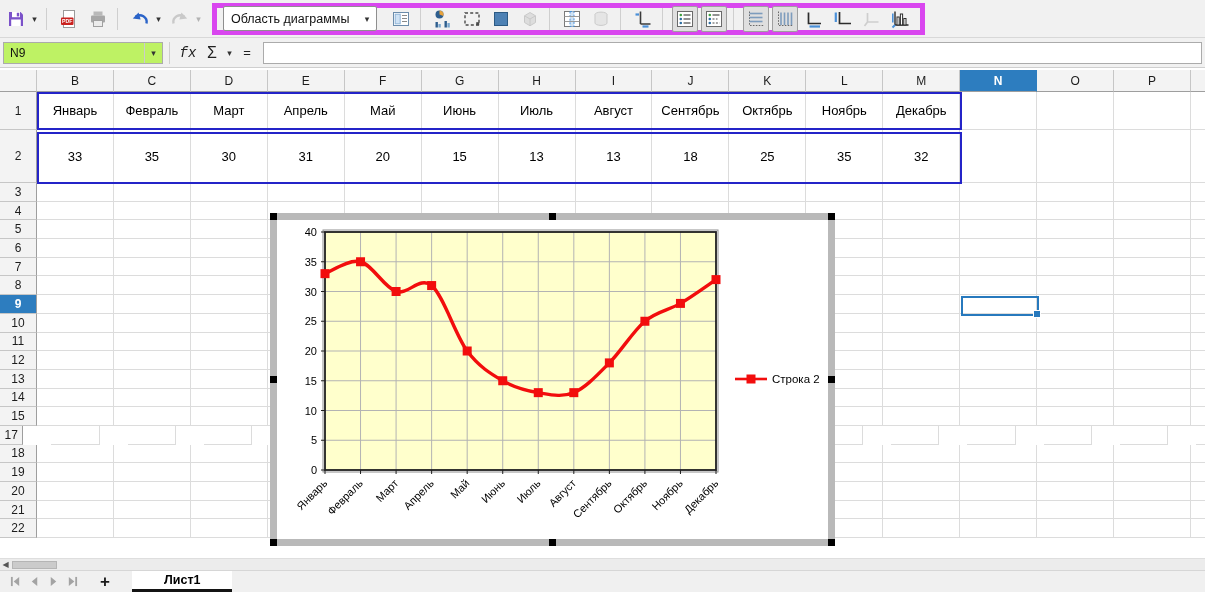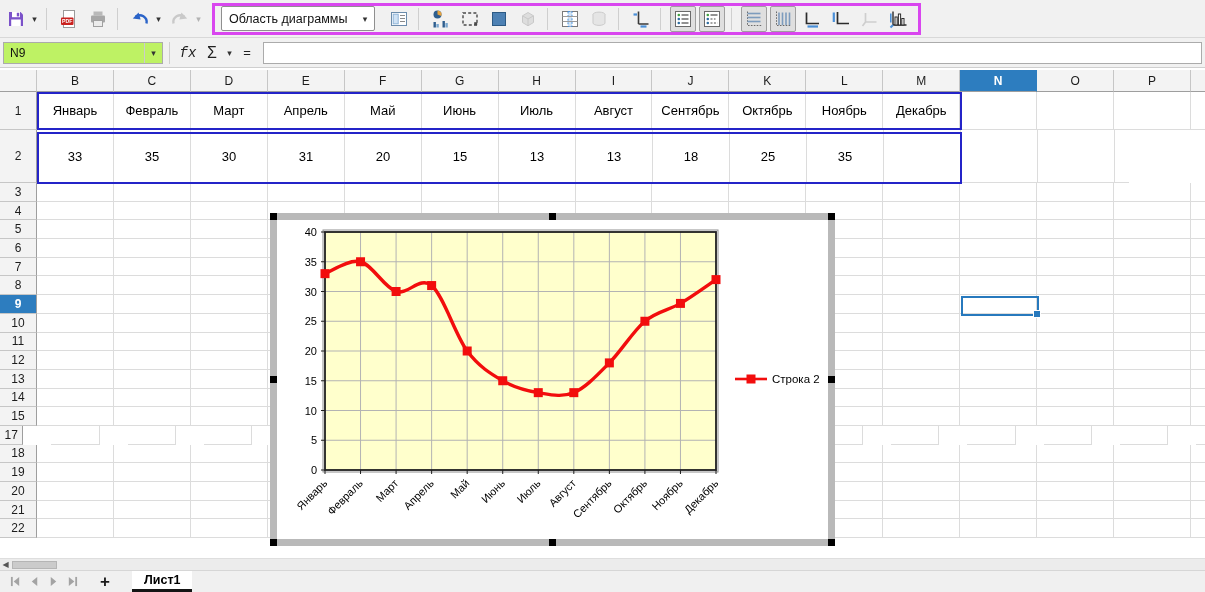--- a/index.html
+++ b/index.html
@@ -9,21 +9,21 @@
   
   .toolbar{position:absolute;left:0;top:0;width:1205px;height:38px;background:#f1f1f1;
            border-bottom:1px solid #d8d8d8;box-sizing:border-box;display:flex;align-items:center;}
   .tbtn{width:26px;height:26px;display:flex;align-items:center;justify-content:center;margin-left:3px;border-radius:2px;}
   .tbtn svg{width:20px;height:20px;display:block;}
   .tbtn.pressed{background:#dfdfdf;border:1px solid #9f9f9f;box-sizing:border-box;}
   .tbtn.dis svg{opacity:.55;}
   .ddarrow{font-size:9px;color:#333;width:11px;text-align:center;}
   .ddarrow.dis{color:#b3b3b3;}
   .tsep{width:1px;height:22px;background:#cfcfcf;margin:0 6px;}
-  #tb-chart{display:flex;align-items:center;border:3px solid #d946ef;margin-left:8px;height:32px;
+  #tb-chart{display:flex;align-items:center;border:5px solid #d946ef;margin-left:8px;height:32px;
             box-sizing:border-box;padding:0 6px;}
   .combo{display:flex;align-items:center;width:152px;height:23px;background:#fff;border:1px solid #8f8f8f;
          border-radius:2px;font-size:12.5px;color:#111;margin-right:8px;}
   .combo-label{flex:1;padding-left:7px;white-space:nowrap;}
   .combo-dd{width:18px;text-align:center;font-size:9px;color:#333;}
 
   
   #fbar{position:absolute;left:0;top:38px;width:1205px;height:30px;background:#f1f1f1;
         border-bottom:1px solid #cfcfcf;box-sizing:border-box;display:flex;align-items:center;}
   #namebox{margin-left:3px;width:160px;height:22px;background:#bef264;border:1px solid #ababab;
@@ -78,21 +78,21 @@
   
   #hscroll{position:absolute;left:0;top:558px;width:1205px;height:12px;background:#ececec;
            border-top:1px solid #dedede;box-sizing:border-box;display:flex;align-items:center;}
   #hscroll .arr{width:11px;text-align:center;font-size:8px;color:#555;}
   #hscroll .thumb{width:45px;height:8px;background:#cbcbcb;border:1px solid #b5b5b5;box-sizing:border-box;margin-left:1px;}
   #sheetbar{position:absolute;left:0;top:570px;width:1205px;height:22px;background:#f0f0f0;
             border-top:1px solid #d6d6d6;box-sizing:border-box;display:flex;align-items:center;}
   .nav-btn{width:19px;height:18px;display:flex;align-items:center;justify-content:center;}
   .nav-btn svg{width:11px;height:11px;}
   #add-sheet{width:26px;text-align:center;font-size:17px;font-weight:700;color:#1a1a1a;margin-left:10px;}
-  .sheet-tab{margin-left:14px;height:21px;padding:0 12px;background:#fff;display:flex;align-items:center;
+  .sheet-tab{margin-left:14px;height:21px;padding:0 32px;background:#fff;display:flex;align-items:center;
              font-size:12.5px;font-weight:700;color:#000;border-bottom:3px solid #141414;box-sizing:border-box;}
 </style>
 </head>
 <body>
 
 <div id="app">
 
   <div class="toolbar">
     <span id="tb-left" style="display:flex;align-items:center;">
         <span class="tbtn">
@@ -331,20 +331,21 @@
         <div class="cell">35</div>
         <div class="cell">30</div>
         <div class="cell">31</div>
         <div class="cell">20</div>
         <div class="cell">15</div>
         <div class="cell">13</div>
         <div class="cell">13</div>
         <div class="cell">18</div>
         <div class="cell">25</div>
         <div class="cell">35</div>
+        <div class="cell">32</div>
         <div class="cell"></div>
         <div class="cell"></div>
         <div class="cell"></div>
         <div class="cell filler"></div>
       </div>
       <div class="grid-row" style="height: 18.7px;">
         <div class="rhcell">3</div>
         <div class="cell"></div>
         <div class="cell"></div>
         <div class="cell"></div>

